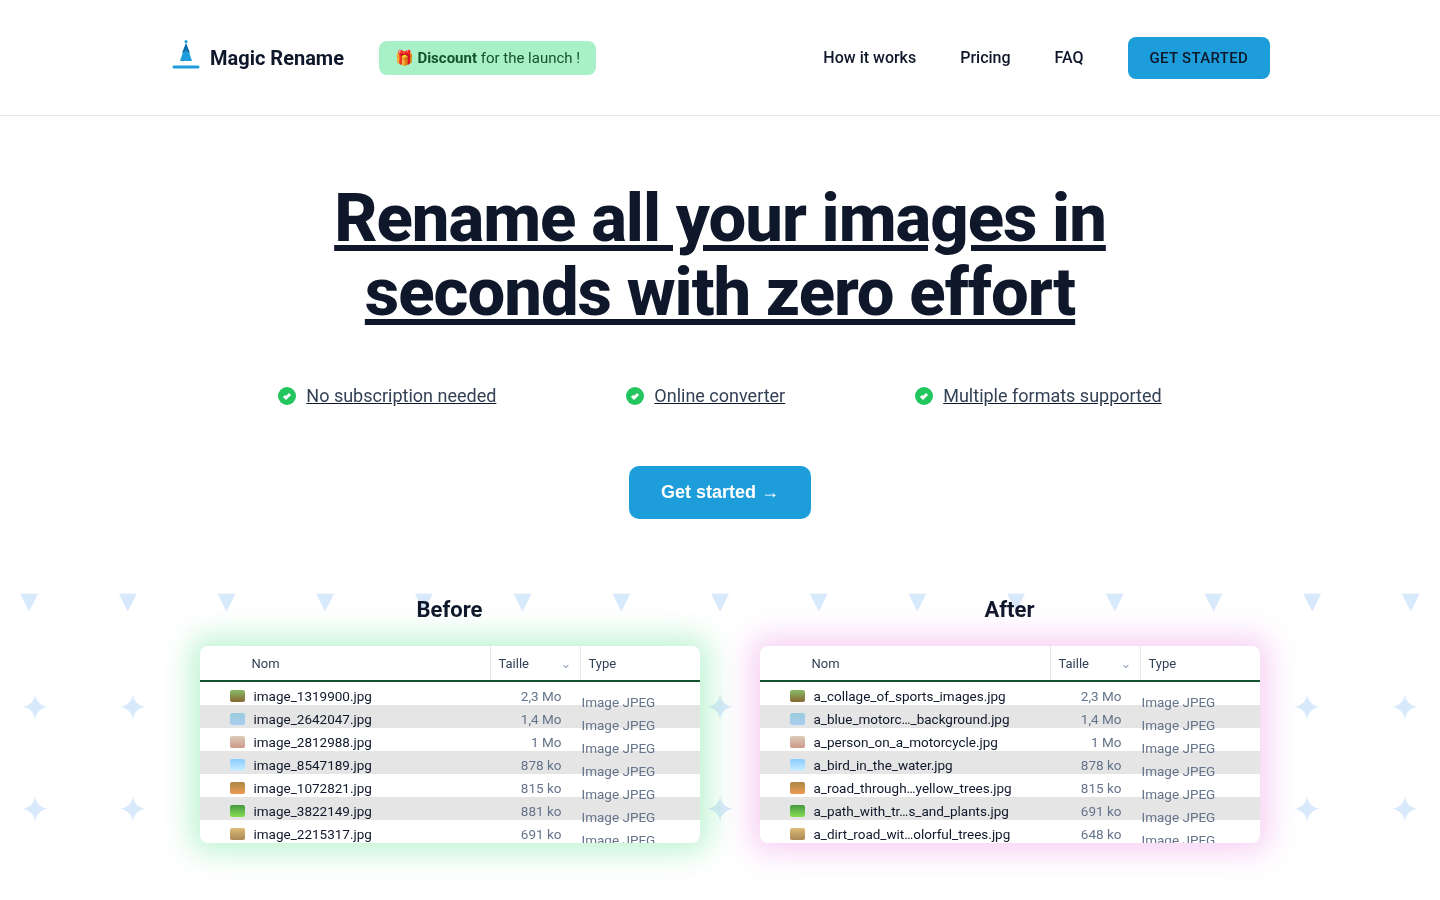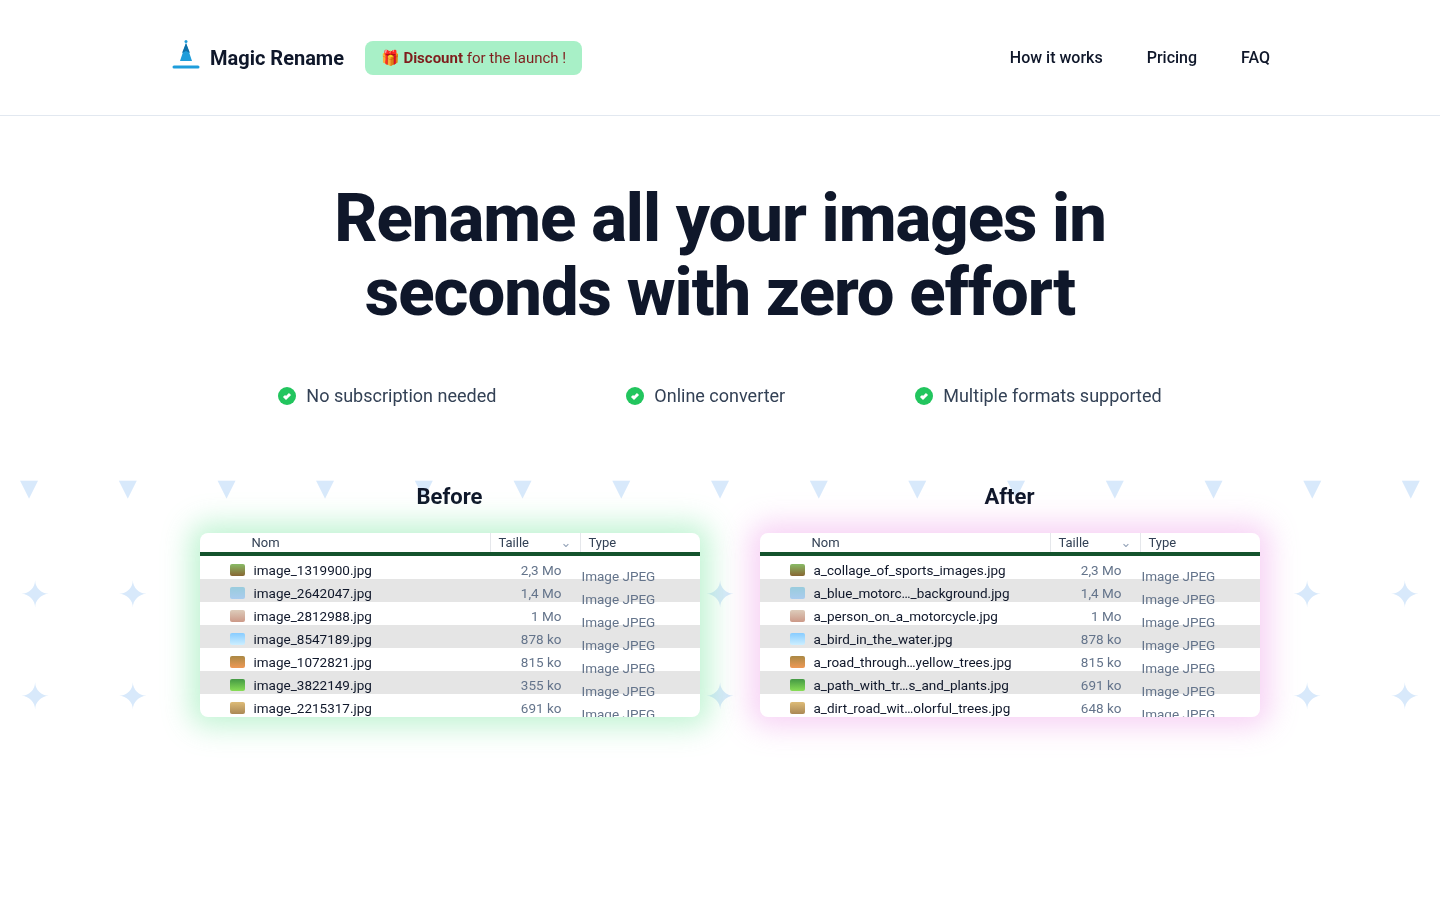--- a/index.html
+++ b/index.html
@@ -29,26 +29,26 @@
       display: flex;
       align-items: center;
       gap: 8px;
       font-weight: 700;
       font-size: 20px;
       color: #0f172a;
     }
     .brand svg { width: 32px; height: 32px; }
 
     .discount-pill {
-      margin-left: 21px;
+      margin-left: 35px;
       background: #a8f0c7;
       border-radius: 8px;
       padding: 8px 16px;
       font-size: 15px;
-      color: #7f1d1d;
+      color: #14532d;
     }
     .discount-pill b { font-weight: 700; }
 
     .nav {
       margin-left: auto;
       display: flex;
       align-items: center;
       gap: 44px;
       font-size: 16px;
       color: #0f172a;
@@ -65,20 +65,21 @@
       border-radius: 8px;
       font-weight: 600;
       letter-spacing: 0.3px;
       font-size: 15px;
     }
 
     
     .hero {
       text-align: center;
       padding-top: 66px;
+      text-decoration: underline;
     }
     .hero h1 {
       font-size: 67px;
       line-height: 1.1;
       font-weight: 800;
       letter-spacing: -1px;
       max-width: 980px;
       margin: 0 auto;
     }
     .subtitle {
@@ -170,23 +171,23 @@
       position: relative;
     }
     .panel-before { box-shadow: 0 0 28px 10px rgba(120, 230, 160, 0.45); }
     .panel-after  { box-shadow: 0 0 28px 10px rgba(235, 150, 230, 0.42); }
 
     .file-header {
       display: grid;
       grid-template-columns: 48px 1fr 90px 120px;
       font-size: 13px;
       color: #334155;
-      height: 23px;
-      align-items: center;
-      border-bottom: 4px solid #14532d;
+      height: 36px;
+      align-items: center;
+      border-bottom: 2px solid #14532d;
     }
     .file-header > div {
       height: 100%;
       display: flex;
       align-items: center;
       padding: 0 8px;
       border-left: 1px solid #e5e7eb;
     }
     .file-header > div:first-child { border-left: none; }
     .file-header .col-nom { grid-column: 1 / span 2; padding-left: 52px; border-left:none;}
@@ -236,20 +237,21 @@
   </div>
 
   <div class="discount-pill">
     <span>🎁 </span><b>Discount</b><span> for the launch !</span>
   </div>
 
   <nav class="nav">
     <a href="#">How it works</a>
     <a href="#">Pricing</a>
     <a href="#">FAQ</a>
+    <a href="#" class="cta-header">GET STARTED</a>
   </nav>
 </header>
 
 <section class="hero">
   <h1>Rename all your images in seconds with zero effort</h1>
 
   <div class="features-row">
     <div class="feat">
       <span class="check">
           <svg viewBox="0 0 10 10">
@@ -269,20 +271,23 @@
     <div class="feat">
       <span class="check">
           <svg viewBox="0 0 10 10">
             <path d="M2 5 L4 7 L8 3"></path>
           </svg>
         </span>
       <span>Multiple formats supported</span>
     </div>
   </div>
 
+  <button class="cta-main">
+    <span>Get started →</span>
+  </button>
 </section>
 
 <section class="before-after-wrap">
   <div class="bg-pattern">
     <div class="row" style="transform:translateY(-6px)">
       <span class="plus">▾</span>
         <span class="plus">▾</span>
         <span class="plus">▾</span>
         <span class="plus">▾</span>
         <span class="plus">▾</span>
@@ -379,21 +384,21 @@
             <span class="disc"></span>
             <span class="thumb th4"></span>
             <span class="fname">image_1072821.jpg</span>
             <span class="fsize">815 ko</span>
             <span class="ftype">Image JPEG</span>
           </div>
         <div class="file-row even">
             <span class="disc"></span>
             <span class="thumb th5"></span>
             <span class="fname">image_3822149.jpg</span>
-            <span class="fsize">355 ko</span>
+            <span class="fsize">881 ko</span>
             <span class="ftype">Image JPEG</span>
           </div>
         <div class="file-row">
             <span class="disc"></span>
             <span class="thumb th6"></span>
             <span class="fname">image_2215317.jpg</span>
             <span class="fsize">691 ko</span>
             <span class="ftype">Image JPEG</span>
           </div>
       </div>

